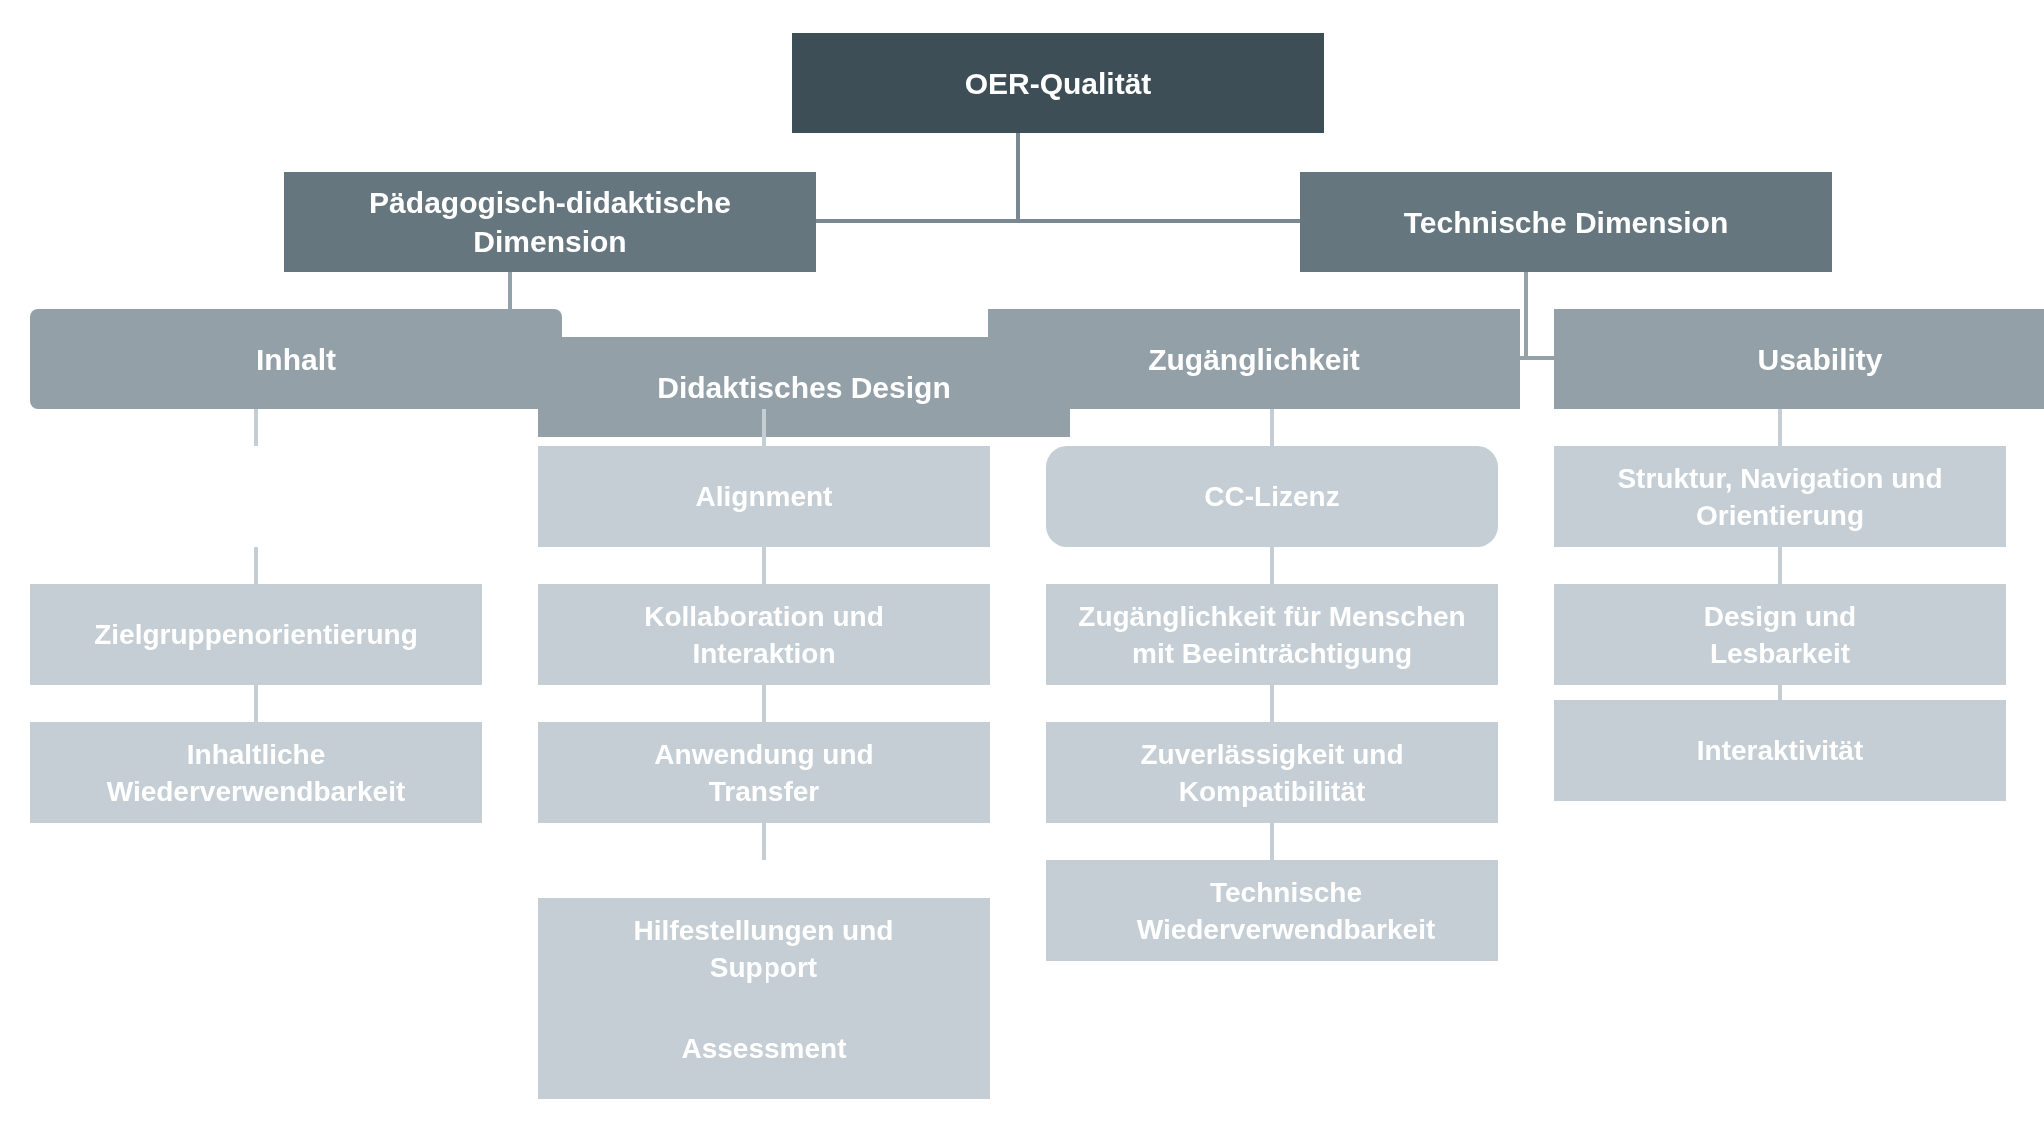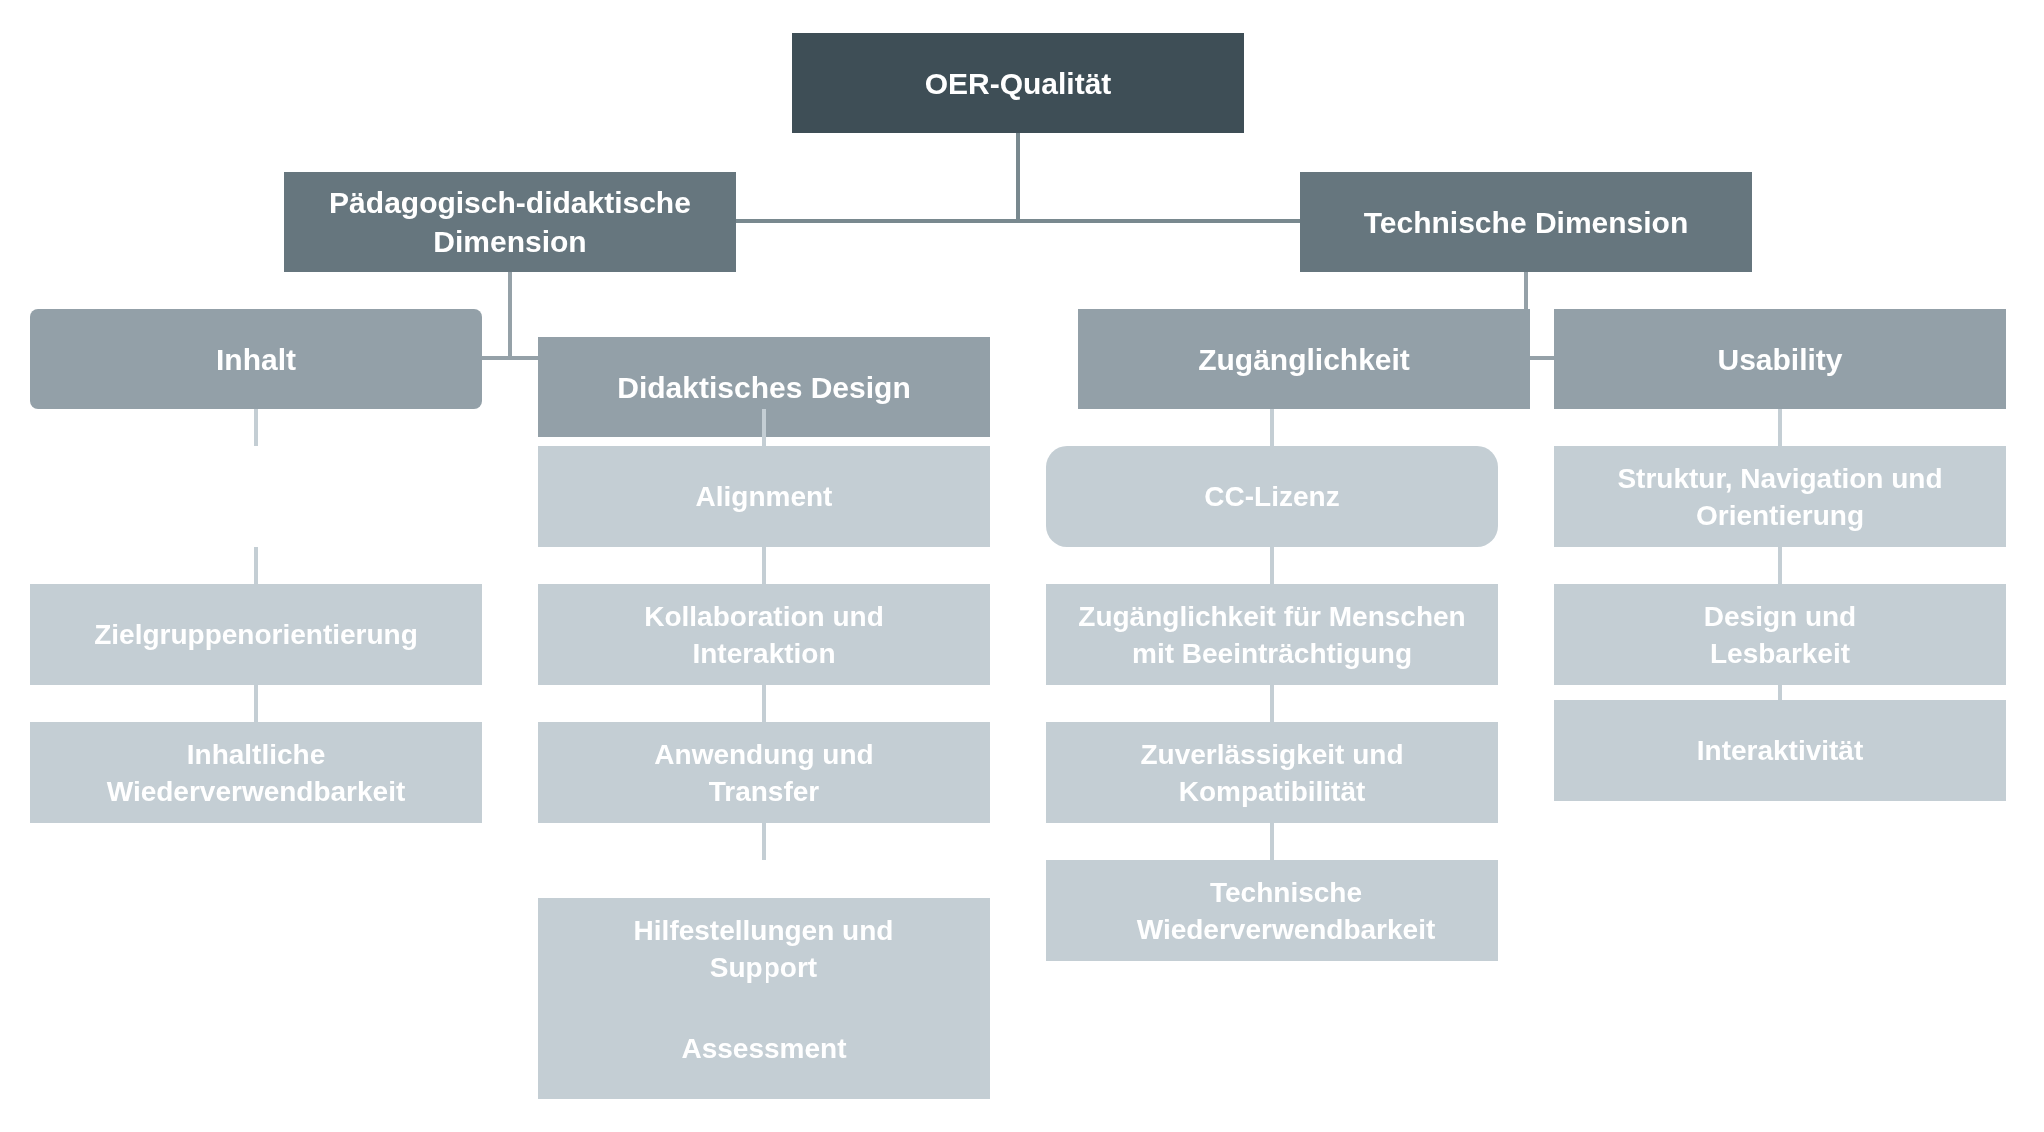--- a/index.html
+++ b/index.html
@@ -10,21 +10,21 @@
   }
   .box{
     position:absolute;display:flex;align-items:center;justify-content:center;
     text-align:center;white-space:pre-line;box-sizing:border-box;
     padding:0 8px;font-size:30px;line-height:39px;
   }
   .lv1{background:var(--level1);}
   .lv2{background:var(--level2);}
   .lv3{background:var(--level3);}
   .lv4{background:var(--level4);font-size:28px;line-height:37px;}
-  .w{width:452px;height:100px;}
+  .w{width:532px;height:100px;}
   .item{width:452px;height:101px;}
   .line{position:absolute;}
   .l1{background:var(--line-level1);}
   .l2{background:var(--line-level2);}
   .l3{background:var(--line-level3);}
 </style>
 </head>
 <body>
 
 <div class="canvas">
@@ -38,21 +38,21 @@
 Dimension</div>
   <div class="box lv2 w" style="left:1300px;top:172px;">Technische Dimension</div>
 
   <div class="line l2" style="left:508px;top:272px;width:4px;height:88px;"></div>
   <div class="line l2" style="left:482px;top:356px;width:56px;height:4px;"></div>
   <div class="line l2" style="left:1524px;top:272px;width:4px;height:88px;"></div>
   <div class="line l2" style="left:1498px;top:356px;width:56px;height:4px;"></div>
 
   <div class="box lv3 w" style="left:30px;top:309px;border-radius:8px;">Inhalt</div>
   <div class="box lv3 w" style="left:538px;top:309px;margin-top:28px;">Didaktisches Design</div>
-  <div class="box lv3 w" style="left:1078px;top:309px;">Zugänglichkeit</div>
+  <div class="box lv3 w" style="left:988px;top:309px;">Zugänglichkeit</div>
   <div class="box lv3 w" style="left:1554px;top:309px;">Usability</div>
 
   <div class="line l3" style="left:254px;top:409px;width:4px;height:37px;"></div>
   <div class="line l3" style="left:254px;top:547px;width:4px;height:37px;"></div>
   <div class="box lv4 item" style="left:30px;top:584px;">Zielgruppenorientierung</div>
   <div class="line l3" style="left:254px;top:685px;width:4px;height:37px;"></div>
   <div class="box lv4 item" style="left:30px;top:722px;">Inhaltliche
 Wiederverwendbarkeit</div>
 
   <div class="line l3" style="left:762px;top:409px;width:4px;height:37px;"></div>

